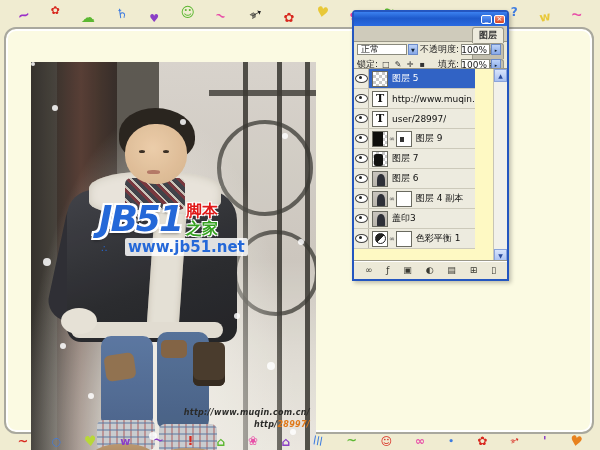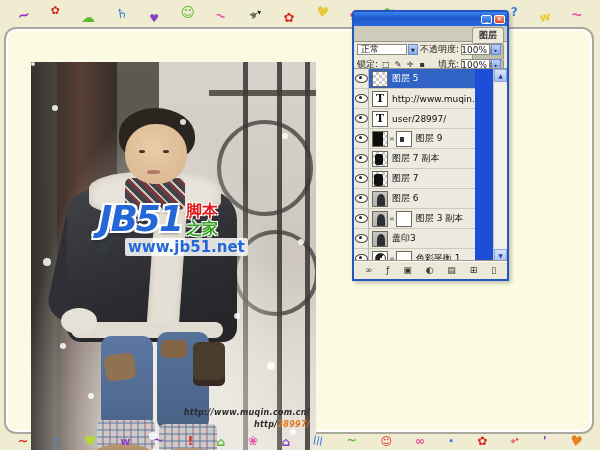--- a/index.html
+++ b/index.html
@@ -114,21 +114,21 @@
     padding-left:3px;box-sizing:border-box;}
   .dd-btn{width:10px;height:11px;margin-left:-1px;background:linear-gradient(180deg,#BCD2F8,#87A8E8);
     border:1px solid #6A8AC8;box-sizing:border-box;font-size:5px;line-height:10px;text-align:center;color:#123;}
   .val-box{width:29px;height:11px;background:#fff;border:1px solid #8A8A7E;display:flex;align-items:center;
     justify-content:flex-end;padding-right:2px;box-sizing:border-box;}
   .lbl{white-space:nowrap;}
   .lock-ico{width:10px;height:11px;text-align:center;font-size:8px;line-height:11px;color:#333;
     border:1px solid transparent;}
 
   .layers-wrap{position:absolute;left:0;top:56px;right:0;bottom:17px;display:flex;
-    border-top:1px solid #9A9788;background:#1d4ed8;gap:18px;}
+    border-top:1px solid #9A9788;background:#fef9c3;gap:18px;}
   .layers-list{flex:1;overflow:hidden;}
   .lrow{height:19px;display:flex;align-items:center;border-bottom:1px solid #CCC9BA;background:#EDEBDF;cursor:default;}
   .lrow.sel{background:var(--c-selected_blue,#3163C5);}
   .lrow.sel .lname{color:#fff;}
   .eyebox{width:14px;height:100%;display:flex;align-items:center;justify-content:center;
     border-right:1px solid #B8B5A8;background:#EDEBDF;flex:none;}
   .eye{width:11px;height:7px;border:1px solid #444;border-radius:50%;background:#fff;position:relative;}
   .eye::after{content:"";position:absolute;left:3px;top:1px;width:3px;height:3px;border-radius:50%;background:#222;}
   .thumb{width:16px;height:16px;border:1px solid #6A6A60;margin-left:3px;flex:none;box-sizing:border-box;
     position:relative;overflow:hidden;background:#fff;}
@@ -316,48 +316,40 @@
           </span>
     <span class="thumb t-halfdark checkerbg"></span>
     <span class="linkico">∞</span>
     <span class="mask m-dot"></span>
     <span class="lname">图层 9</span>
   </div>
         <div class="lrow">
     <span class="eyebox">
             <span class="eye"></span>
           </span>
-    <span class="thumb t-blob checkerbg"></span>
-
-    <span class="lname">图层 7 副本</span>
-  </div>
-        <div class="lrow">
-    <span class="eyebox">
-            <span class="eye"></span>
-          </span>
     <span class="thumb t-blob2 checkerbg"></span>
 
     <span class="lname">图层 7</span>
   </div>
         <div class="lrow">
     <span class="eyebox">
             <span class="eye"></span>
           </span>
     <span class="thumb t-person"></span>
 
     <span class="lname">图层 6</span>
   </div>
         <div class="lrow">
     <span class="eyebox">
             <span class="eye"></span>
           </span>
     <span class="thumb t-person"></span>
     <span class="linkico">∞</span>
     <span class="mask m-white"></span>
-    <span class="lname">图层 3 副本</span>
+    <span class="lname">图层 4 副本</span>
   </div>
         <div class="lrow">
     <span class="eyebox">
             <span class="eye"></span>
           </span>
     <span class="thumb t-person"></span>
 
     <span class="lname">盖印3</span>
   </div>
         <div class="lrow">

